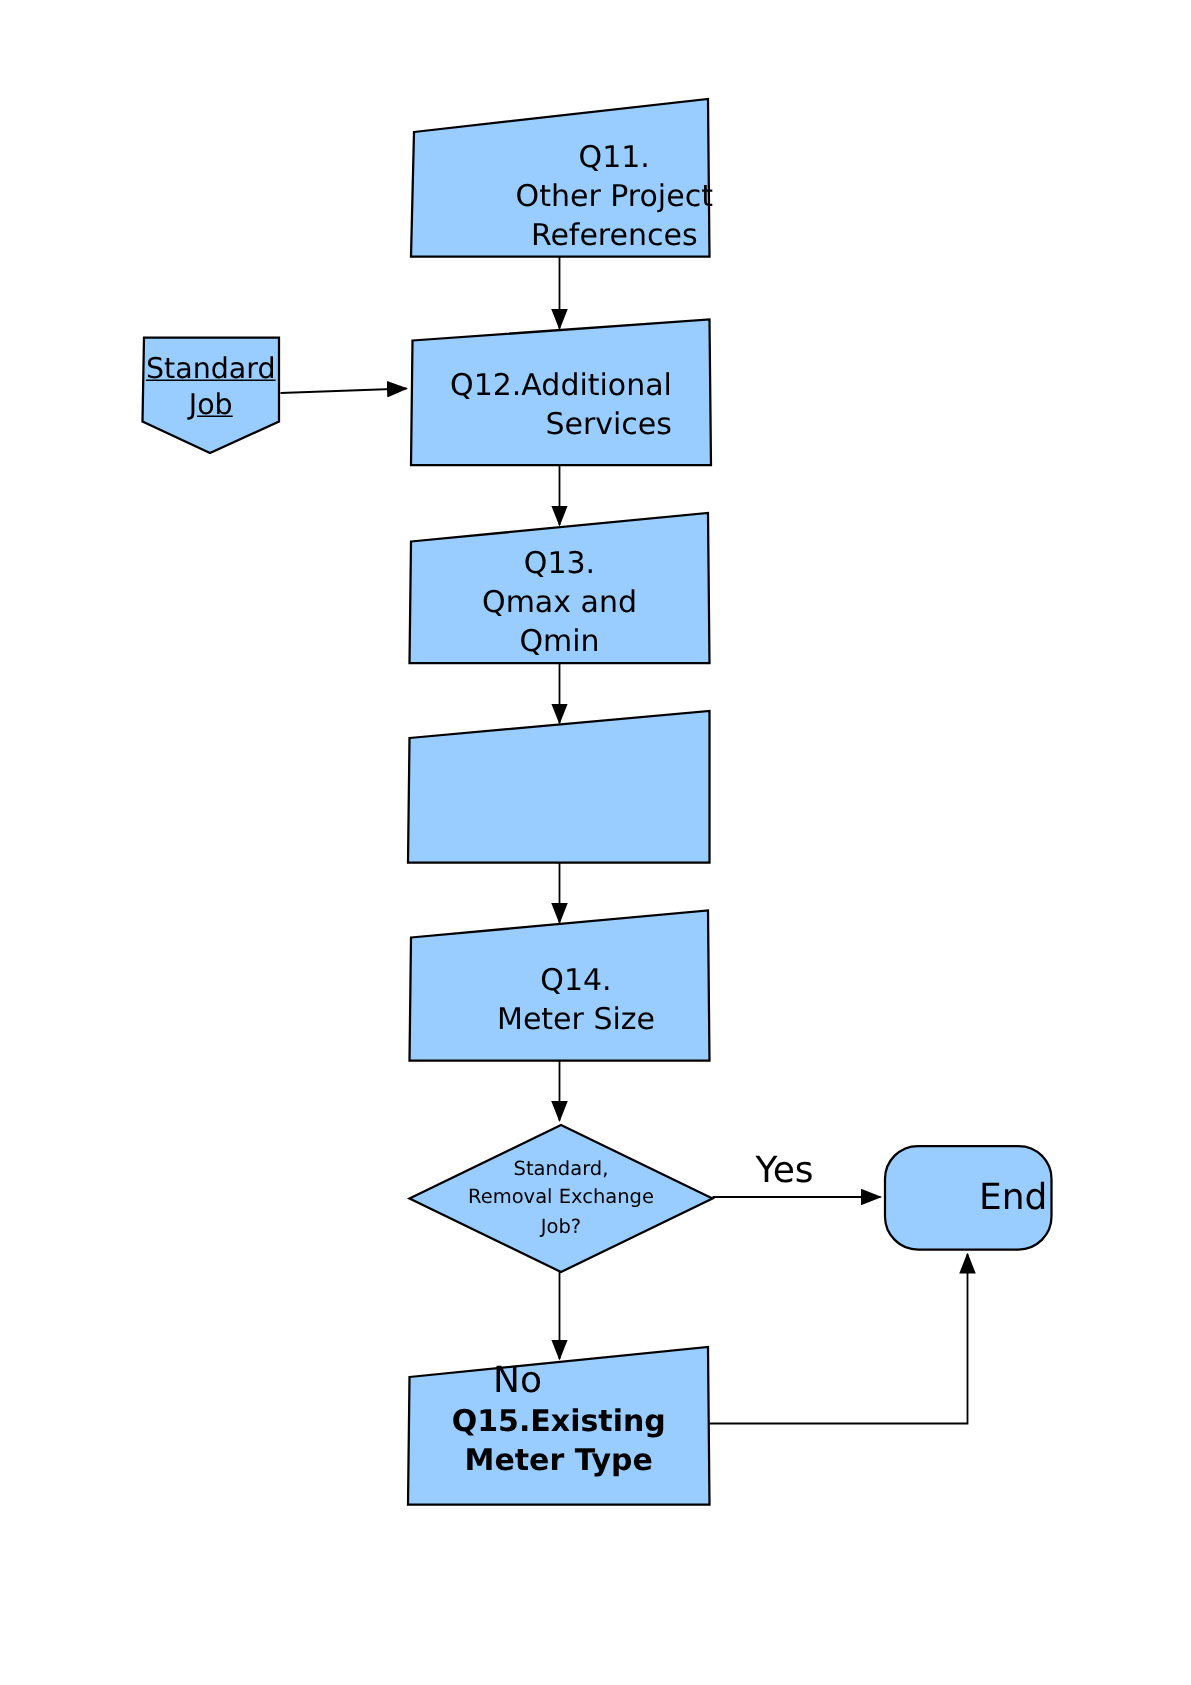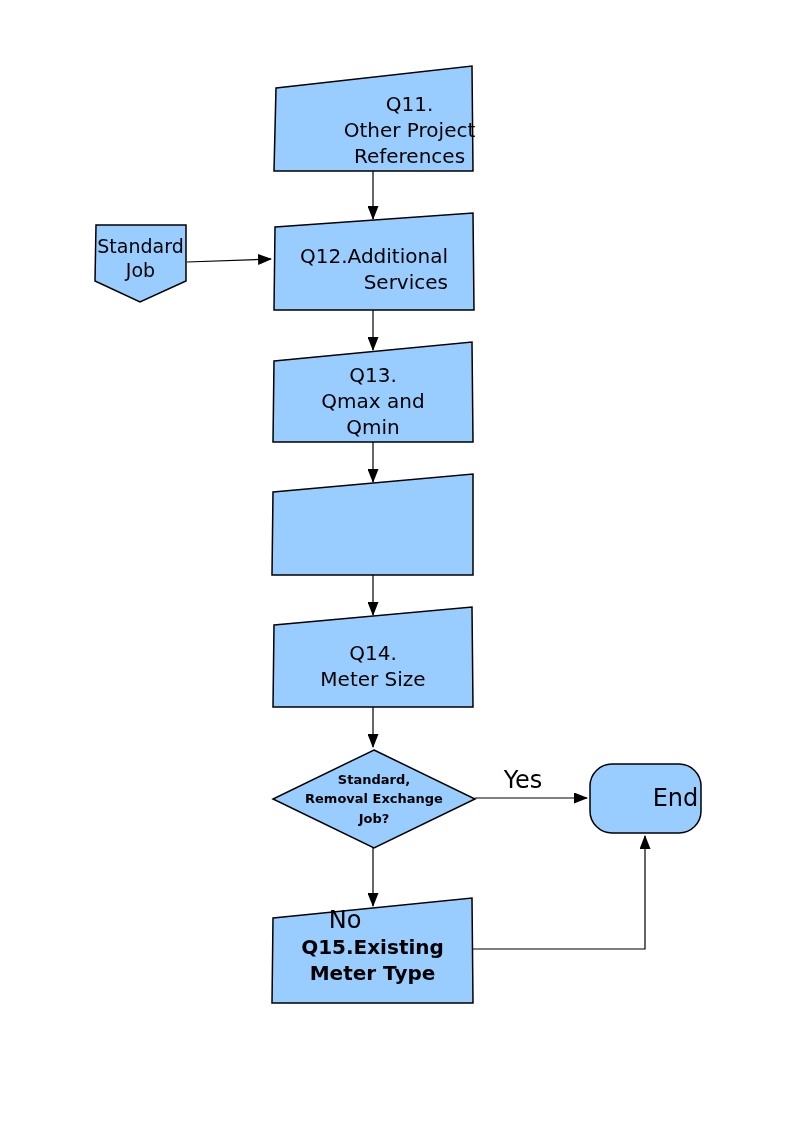--- a/index.html
+++ b/index.html
@@ -50,39 +50,39 @@
     <polygon class="shape" points="276,88 472,66 473,171 274,171" fill="#99CCFF"></polygon>
     <polygon class="shape" points="275,227 473,213 474,310 274,310" fill="#99CCFF"></polygon>
     <polygon class="shape" points="274,361 472,342 473,442 273,442" fill="#99CCFF"></polygon>
     <polygon class="shape" points="273,492 473,474 473,575 272,575" fill="#99CCFF"></polygon>
     <polygon class="shape" points="274,625 472,607 473,707 273,707" fill="#99CCFF"></polygon>
     <polygon class="shape" points="374,750 475,799 374,848 273,799" fill="#99CCFF"></polygon>
     <rect class="shape" x="590" y="764" width="111" height="69" rx="22" ry="22" fill="#99CCFF"></rect>
     <polygon class="shape" points="273,918 472,898 473,1003 272,1003" fill="#99CCFF"></polygon>
   </svg>
 
-  <div class="label pentagon-label" style="left:95px;top:223px;width:91px;height:72px;">Standard
+  <div class="label pentagon-label" style="left:95px;top:223px;width:91px;height:72px;text-decoration:underline;">Standard
 Job</div>
 
   <div class="label node-label" style="left:274px;top:88px;width:199px;height:83px;margin-left:36px;">Q11.
 Other Project
 References</div>
 
   <div class="label node-label" style="left:274px;top:227px;width:200px;height:83px;text-align:right;">Q12.Additional
 Services</div>
 
   <div class="label node-label" style="left:273px;top:360px;width:200px;height:82px;">Q13.
 Qmax and
 Qmin</div>
 
 
-  <div class="label node-label" style="left:273px;top:624px;width:200px;height:83px;">Q14.
+  <div class="label node-label" style="left:273px;top:624px;width:200px;height:83px;padding-left:11px;">Q14.
 Meter Size</div>
 
-  <div class="label small-label" style="left:273px;top:750px;width:202px;height:98px;font-weight:bold;">Standard,
+  <div class="label small-label" style="left:273px;top:750px;width:202px;height:98px;">Standard,
 Removal Exchange
 Job?</div>
 
   <div class="label big-label" style="left:590px;top:764px;width:111px;height:69px;padding-left:30px;">End</div>
 
   <div class="label node-label" style="left:272px;top:917px;width:201px;height:86px;font-weight:bold;">Q15.Existing
 Meter Type</div>
 
   <div class="label big-label" style="left:489px;top:765px;width:68px;height:30px;">Yes</div>
 

